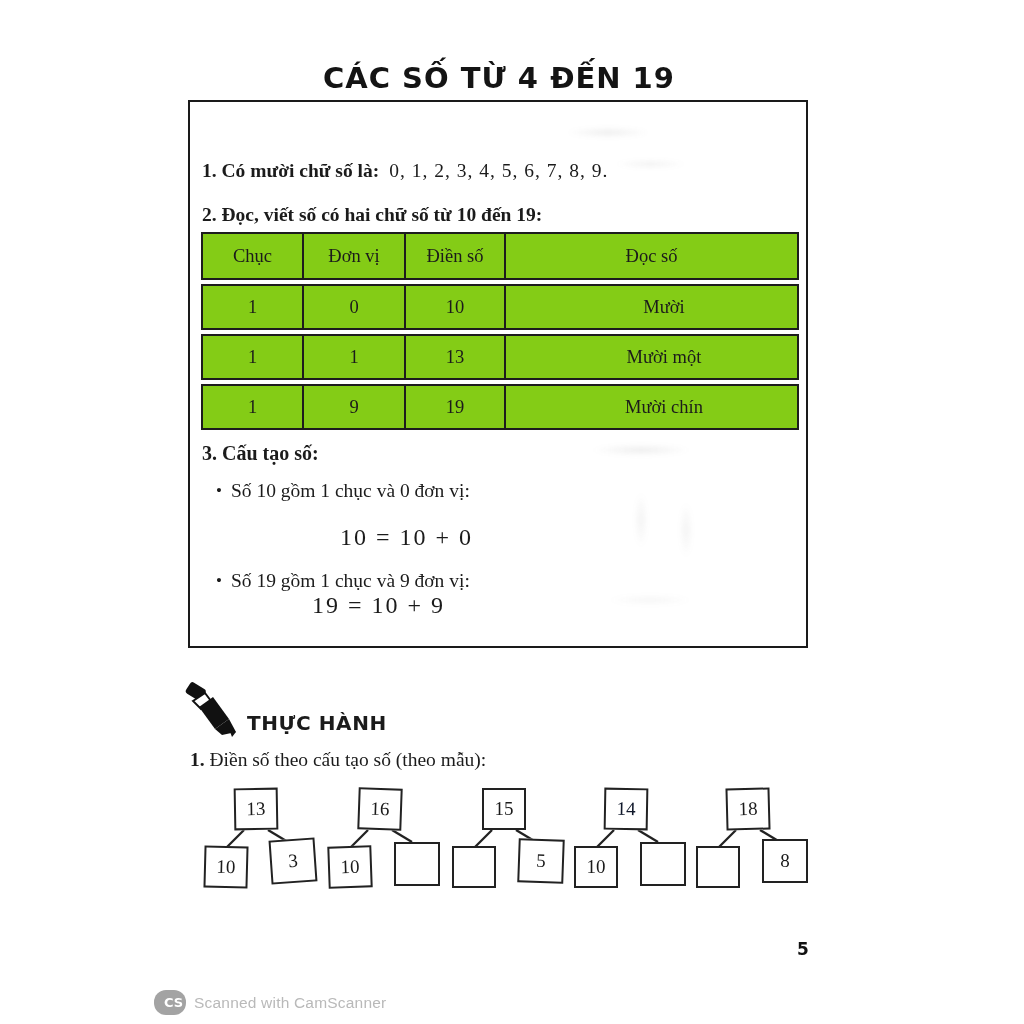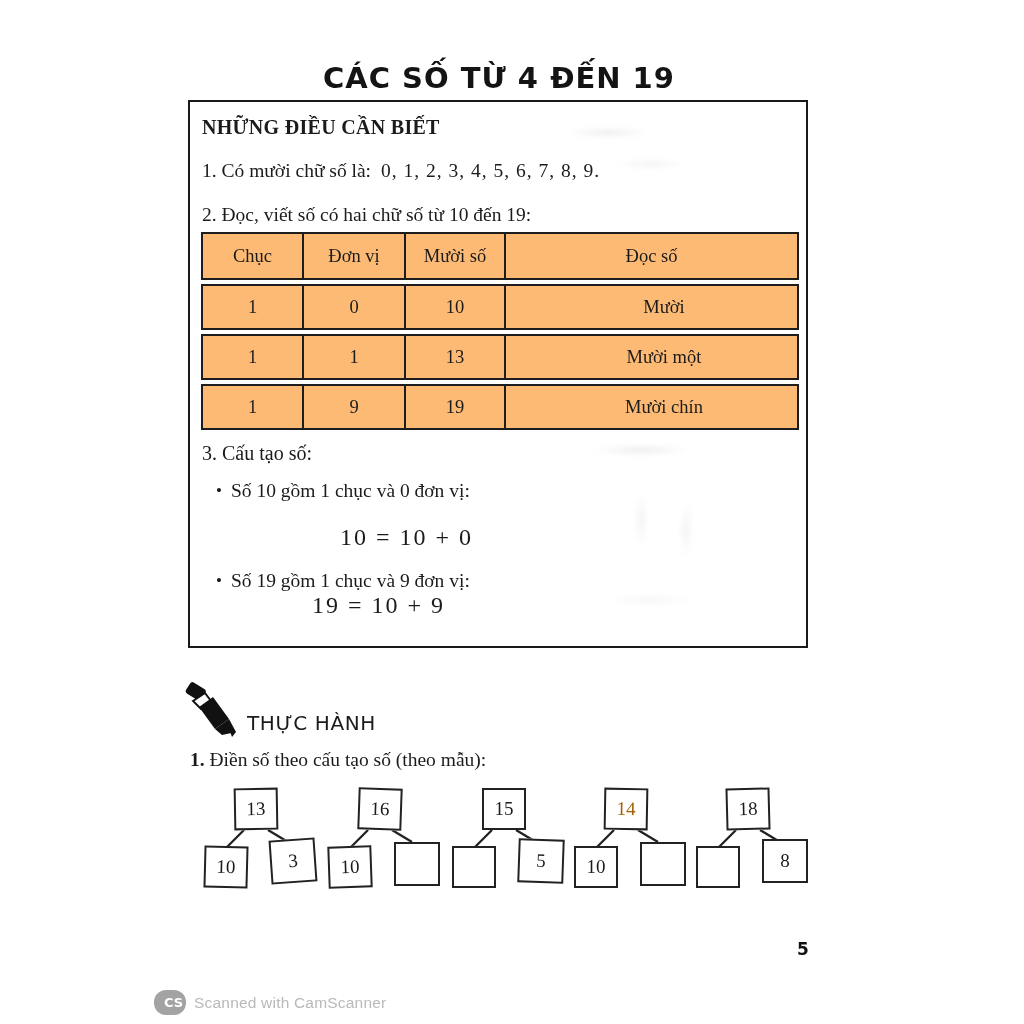--- a/index.html
+++ b/index.html
@@ -18,52 +18,52 @@
 
   
   .know-box{
     position:absolute;left:188px;top:100px;width:620px;height:548px;
     border:2.5px solid #1a1a1a;box-sizing:border-box;background:transparent;
   }
   .kb-heading{
     position:absolute;left:12px;top:14px;font-weight:bold;font-size:20px;letter-spacing:.3px;
   }
   .kb-line{position:absolute;left:12px;font-size:19.5px;white-space:nowrap;}
-  .kb-line .lbl{font-weight:normal;}
+  .kb-line .lbl{font-weight:bold;}
   .kb-line .val{font-weight:normal;margin-left:10px;letter-spacing:1px;}
   .kb-item1{top:58px;}
   .kb-item2{top:102px;font-weight:bold;}
   .kb-item3{top:340px;font-weight:bold;font-size:20px;}
 
   
   .kb-table{position:absolute;left:11px;top:130px;width:598px;}
   .t-row{
     display:grid;grid-template-columns:101px 102px 100px 1fr;
-    border:2.4px solid #1d1d1d;margin-bottom:4px;box-sizing:border-box;background:#fdba74;
+    border:2.4px solid #1d1d1d;margin-bottom:4px;box-sizing:border-box;background:#84cc16;
   }
   .t-cell{
     border-right:2.4px solid #1d1d1d;text-align:center;font-size:18.5px;
     padding:11px 0 10px 0;box-sizing:border-box;
   }
   .t-cell:last-child{border-right:none;padding-left:25px;}
   .t-head .t-cell{padding:12px 0 11px 0;}
 
   .kb-bullet{position:absolute;left:26px;font-size:19.5px;white-space:nowrap;}
   .kb-bullet::before{content:"\2022";margin-right:9px;font-size:17px;position:relative;top:-1px;}
   .kb-b1{top:378px;}
   .kb-b2{top:468px;}
   .kb-eq{position:absolute;font-size:24px;letter-spacing:2px;white-space:nowrap;}
   .kb-eq1{left:150px;top:422px;}
   .kb-eq2{left:122px;top:490px;text-align:right;}
 
   
   .pencil{position:absolute;left:179px;top:681px;width:64px;height:64px;}
   .practice-heading{
     position:absolute;left:247px;top:711px;
-    font-family:"DejaVu Sans", sans-serif;font-weight:normal;font-size:20px;letter-spacing:.6px;
+    font-family:"DejaVu Sans", sans-serif;font-weight:bold;font-size:20px;letter-spacing:.6px;
   }
   .instruction{position:absolute;left:190px;top:749px;font-size:19.5px;}
   .instruction .num{font-weight:bold;}
 
   
   .diagrams{position:absolute;left:190px;top:784px;width:640px;height:120px;}
   .diagram{position:absolute;top:0;width:114px;height:116px;}
   .diagram svg{position:absolute;left:0;top:0;}
   .dbox{
     position:absolute;border:2.3px solid #222;box-sizing:border-box;background:#fff;
@@ -72,21 +72,21 @@
   .d-top{left:32px;top:4px;width:44px;height:42px;}
   .d-left{left:2px;top:62px;width:44px;height:42px;}
   .d-right{left:68px;top:58px;width:46px;height:44px;}
   .diagram:nth-child(1) .d-top{transform:rotate(-1deg);}
   .diagram:nth-child(1) .d-right{transform:rotate(-4deg);top:55px;}
   .diagram:nth-child(1) .d-left{transform:rotate(1.5deg);}
   .diagram:nth-child(2) .d-top{transform:rotate(2deg);}
   .diagram:nth-child(2) .d-left{transform:rotate(-2deg);}
   .diagram:nth-child(3) .d-right{transform:rotate(2deg);top:55px;}
   .diagram:nth-child(4) .d-top{transform:rotate(1deg);}
-  .diagram:nth-child(4) .d-top .dval{color:#a16207;}
+  .diagram:nth-child(4) .d-top .dval{color:#0f172a;}
   .diagram:nth-child(5) .d-top{transform:rotate(-1.5deg);}
   .diagram:nth-child(5) .d-right{top:55px;}
 
   
   .page-number{
     position:absolute;left:797px;top:939px;font-family:"DejaVu Sans", sans-serif;
     font-weight:bold;font-size:17px;color:#111;
   }
   .watermark{position:absolute;left:154px;top:990px;display:flex;align-items:center;gap:8px;}
   .cs-badge{
@@ -118,35 +118,34 @@
 
 <div class="page">
 
   <div class="smudge sm1"></div>
   <div class="smudge sm2"></div>
   <div class="smudge sm3"></div>
 
   <h1 class="title">CÁC SỐ TỪ 4 ĐẾN 19</h1>
 
   <div class="know-box">
-    <div class="kb-heading">NHỮNG ĐIỀU CẦN BIẾT</div>
 
     <div class="kb-line kb-item1">
       <span class="lbl">1. Có mười chữ số là:</span><span class="val">0, 1, 2, 3, 4, 5, 6, 7, 8, 9.</span>
     </div>
 
     <div class="kb-line kb-item2">
       <span class="lbl">2. Đọc, viết số có hai chữ số từ 10 đến 19:</span>
     </div>
 
     <div class="kb-table">
       <div class="t-row t-head">
         <div class="t-cell">Chục</div>
         <div class="t-cell">Đơn vị</div>
-        <div class="t-cell">Mười số</div>
+        <div class="t-cell">Điền số</div>
         <div class="t-cell">Đọc số</div>
       </div>
       <div class="t-row">
         <div class="t-cell">1</div>
         <div class="t-cell">0</div>
         <div class="t-cell">10</div>
         <div class="t-cell">Mười</div>
       </div>
       <div class="t-row">
         <div class="t-cell">1</div>

